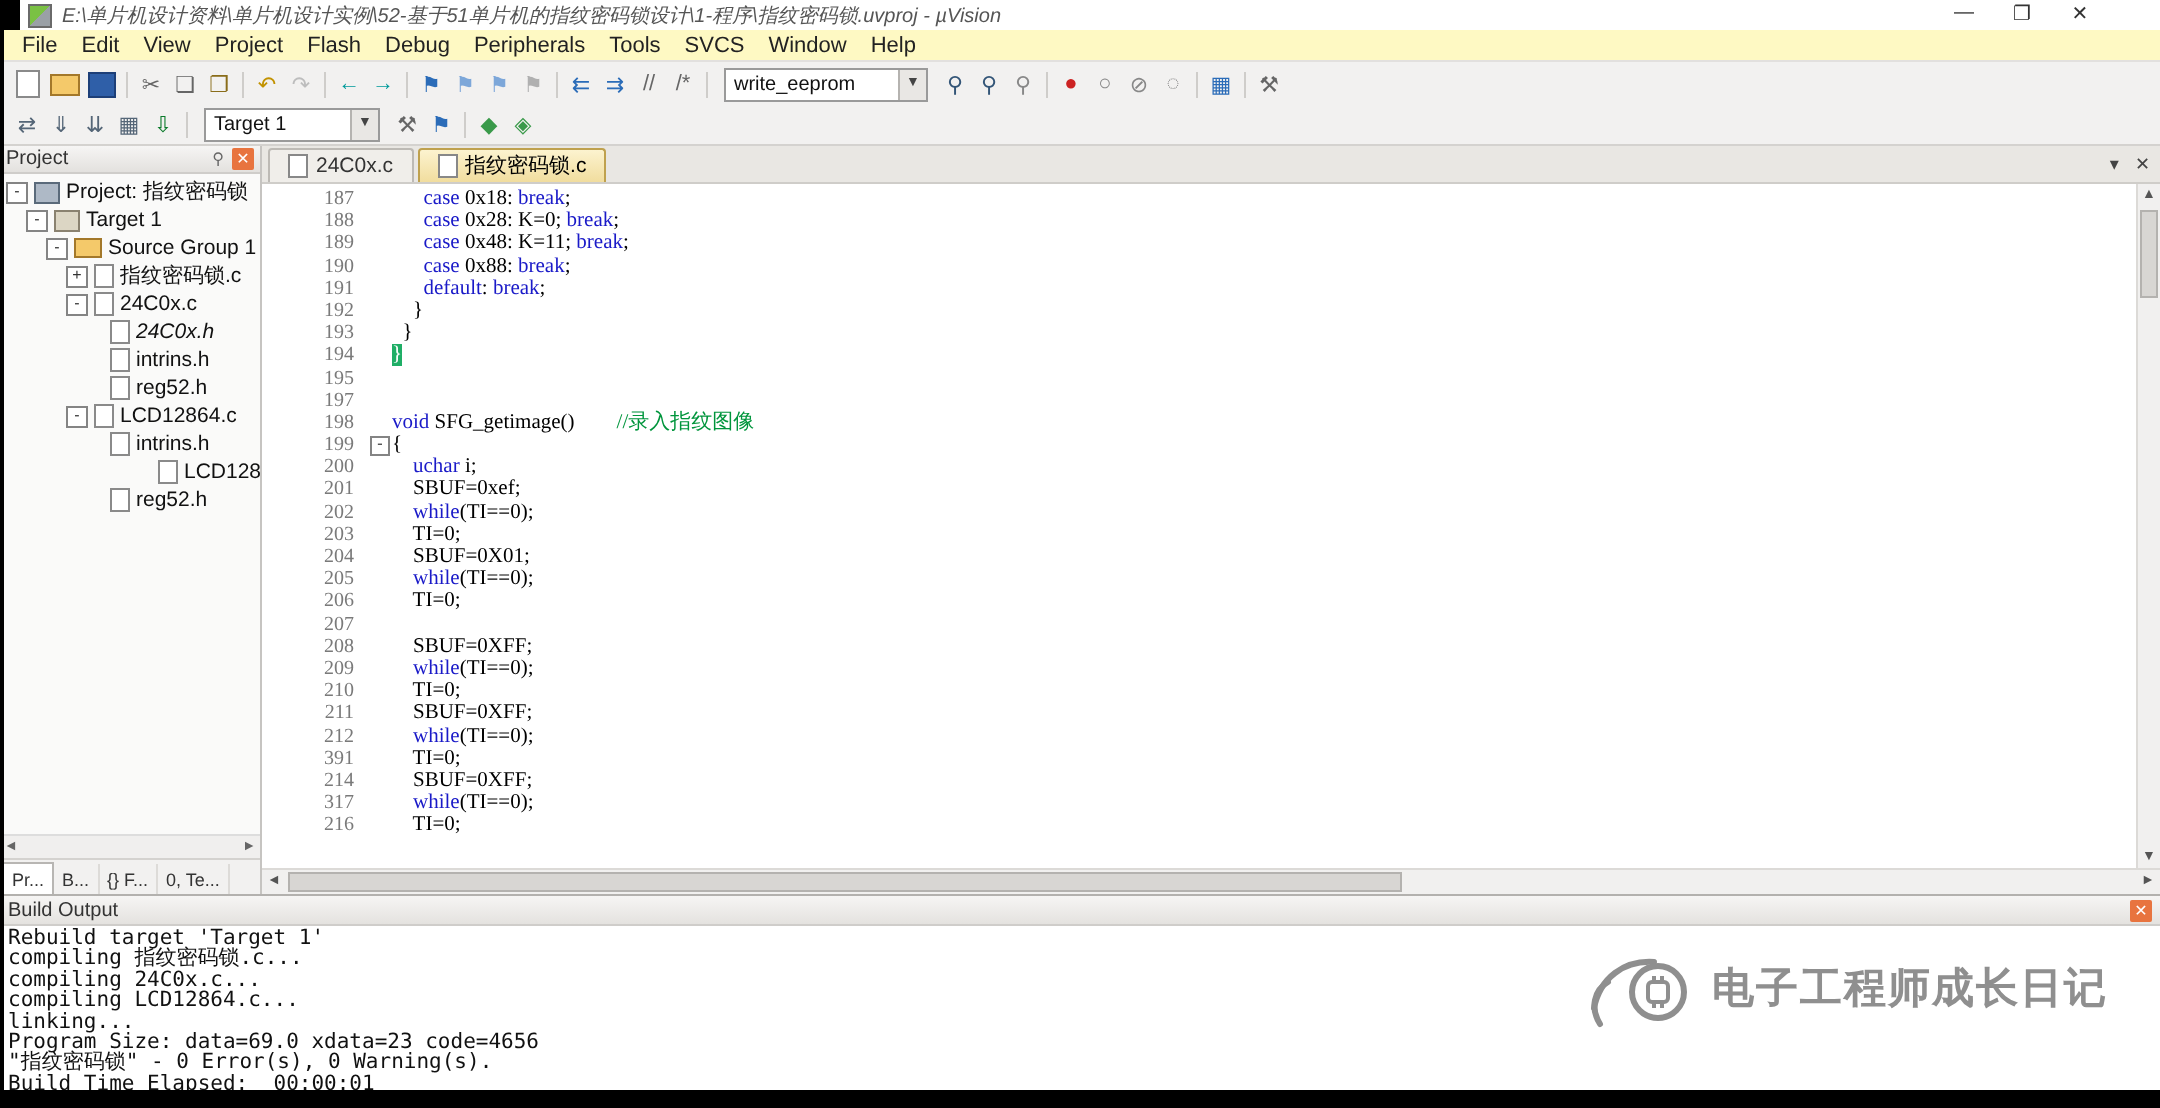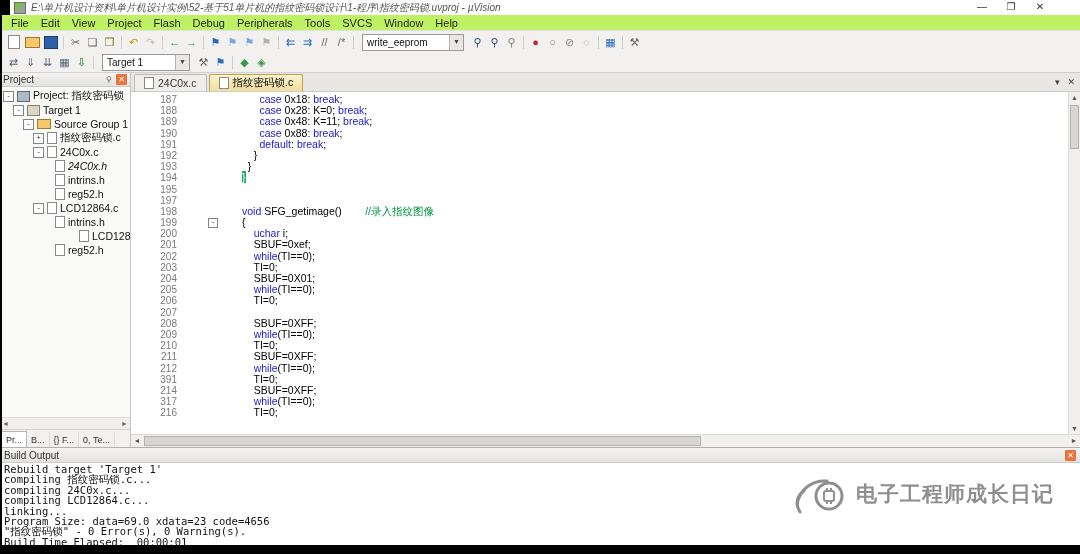--- a/index.html
+++ b/index.html
@@ -12,21 +12,21 @@
 
   
   .titlebar{height:15px;display:flex;align-items:center;background:#fff;padding-left:14px;position:relative;}
   .app-icon{width:10px;height:10px;margin-right:5px;flex:none;
             background:linear-gradient(135deg,#7ac143 48%,#9aa0a6 48%);border:1px solid #6a6a6a;}
   .title-text{font-size:10px;color:#555;white-space:nowrap;font-style:italic;}
   .win-controls{position:absolute;right:34px;top:1px;display:flex;gap:17px;font-size:10px;color:#333;}
   .win-btn{width:12px;text-align:center;cursor:default;}
 
   
-  .menubar{height:15px;background:#bef264;border-bottom:1px solid #e2e0de;display:flex;align-items:center;
+  .menubar{height:15px;background:#fef9c3;border-bottom:1px solid #e2e0de;display:flex;align-items:center;
            font-size:11px;color:#222;padding-left:5px;}
   .menu-item{padding:0 6px;white-space:nowrap;}
 
   
   .toolbar{background:#f2f1f0;display:flex;align-items:center;padding-left:5px;}
   #toolbar1{height:22px;}
   #toolbar2{height:19px;border-bottom:1px solid #d4d2cf;}
   .tb-ic{width:17px;height:16px;display:inline-flex;align-items:center;justify-content:center;
          font-size:11px;flex:none;cursor:default;}
   .tb-sep{width:1px;height:13px;background:#cfcdca;margin:0 3px;flex:none;}
@@ -69,21 +69,21 @@
   .editor{flex:1;display:flex;flex-direction:column;min-width:0;background:#fff;}
   .tabbar{height:18px;flex:none;background:#e9e7e3;border-bottom:1px solid #cfcdc9;display:flex;
           align-items:flex-end;padding-left:3px;position:relative;}
   .etab{height:16px;display:flex;align-items:center;gap:4px;padding:0 9px;font-size:10.5px;
         border:1px solid #bdbab5;border-bottom:none;background:#f0eeea;color:#333;border-radius:2px 2px 0 0;margin-right:2px;}
   .etab.active{background:linear-gradient(#fcf3cf,#f1dd9e);border-color:#bfa14e;color:#000;}
   .etab-page{width:8px;height:10px;background:#fff;border:1px solid #888;flex:none;}
   .tabbar-controls{position:absolute;right:5px;top:4px;display:flex;gap:8px;font-size:9px;color:#444;}
   .code-wrap{flex:1;display:flex;min-height:0;}
   .code{flex:1;overflow:hidden;background:#fff;padding-top:2px;}
-  .code-line{display:flex;height:11.2px;font-family:Liberation Sans, sans-serif;font-size:10.5px;line-height:11.2px;gap:23px;}
+  .code-line{display:flex;height:11.2px;font-family:Liberation Serif, serif;font-size:10.5px;line-height:11.2px;}
   .ln{width:46px;flex:none;text-align:right;padding-right:7px;color:#7a7a7a;font-size:10px;}
   .fold{width:12px;flex:none;}
   .fold-box{display:block;width:8px;height:8px;margin:1px 0 0 1px;border:1px solid #848484;background:#fff;
             font-size:8px;line-height:6px;text-align:center;color:#333;}
   .lt{white-space:pre;}
   .tok-p{color:#000;}
   .tok-k{color:#1a1ac8;}
   .tok-c{color:#00953c;}
   .tok-h{background:#1fae66;color:#fff;}
   .vscroll{width:11px;flex:none;background:#f1f0ef;border-left:1px solid #dcdad7;position:relative;}

